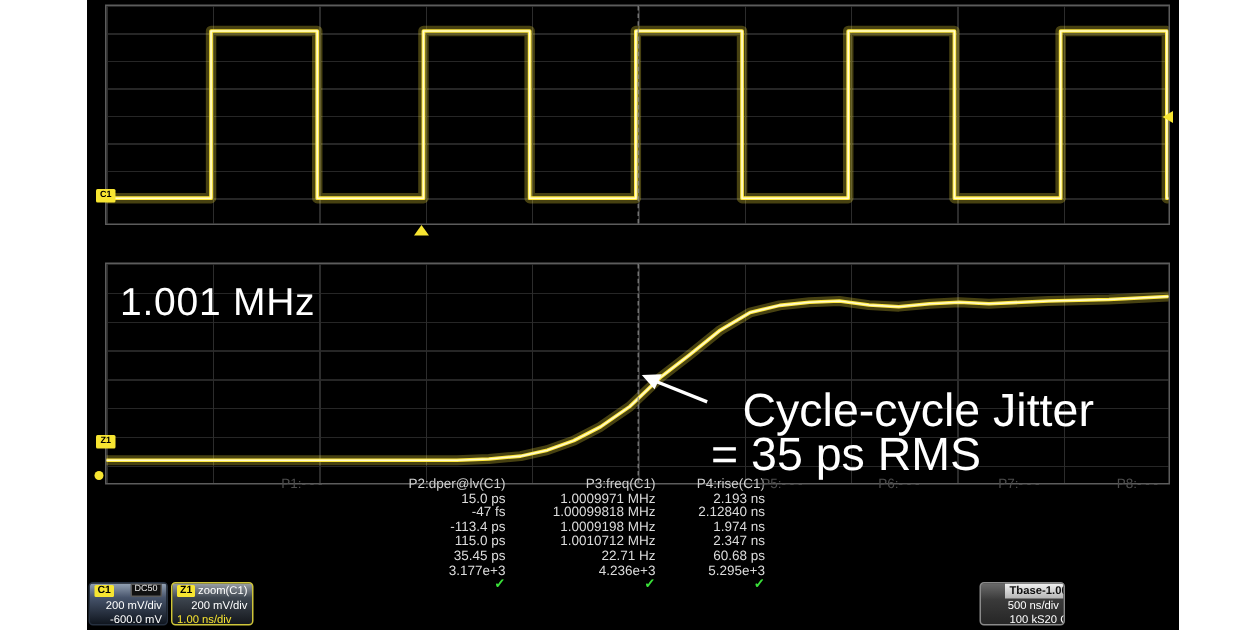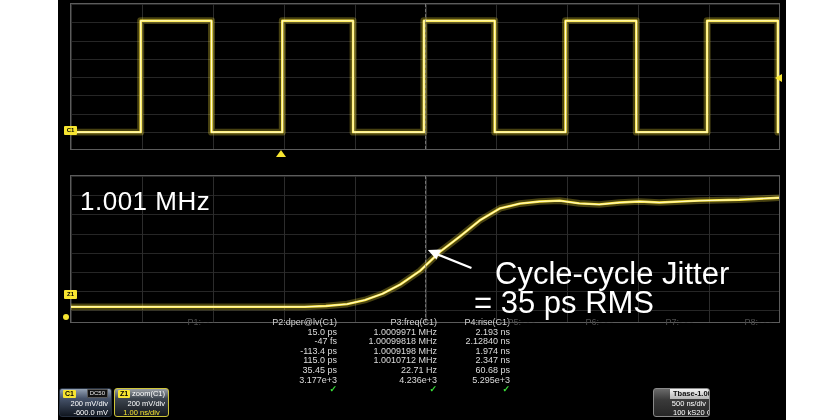--- a/index.html
+++ b/index.html
@@ -152,21 +152,21 @@
   </div>
 
   <div class="descbox z1box">
     <div class="brow">
       <span class="chip">Z1</span>
       <span>zoom(C1)</span>
     </div>
     <div class="brow" style="justify-content:flex-end;">
       <span>200 mV/div</span>
     </div>
-    <div class="brow ytext" style="justify-content:center;">
+    <div class="brow ytext" style="justify-content:flex-start;">
       <span>1.00 ns/div</span>
     </div>
   </div>
 
   <div class="descbox infobox tbasebox">
     <div class="brow ititle">
       <span>Tbase</span>
       <span>-1.00 µs</span>
     </div>
     <div class="brow" style="justify-content:flex-end;">

